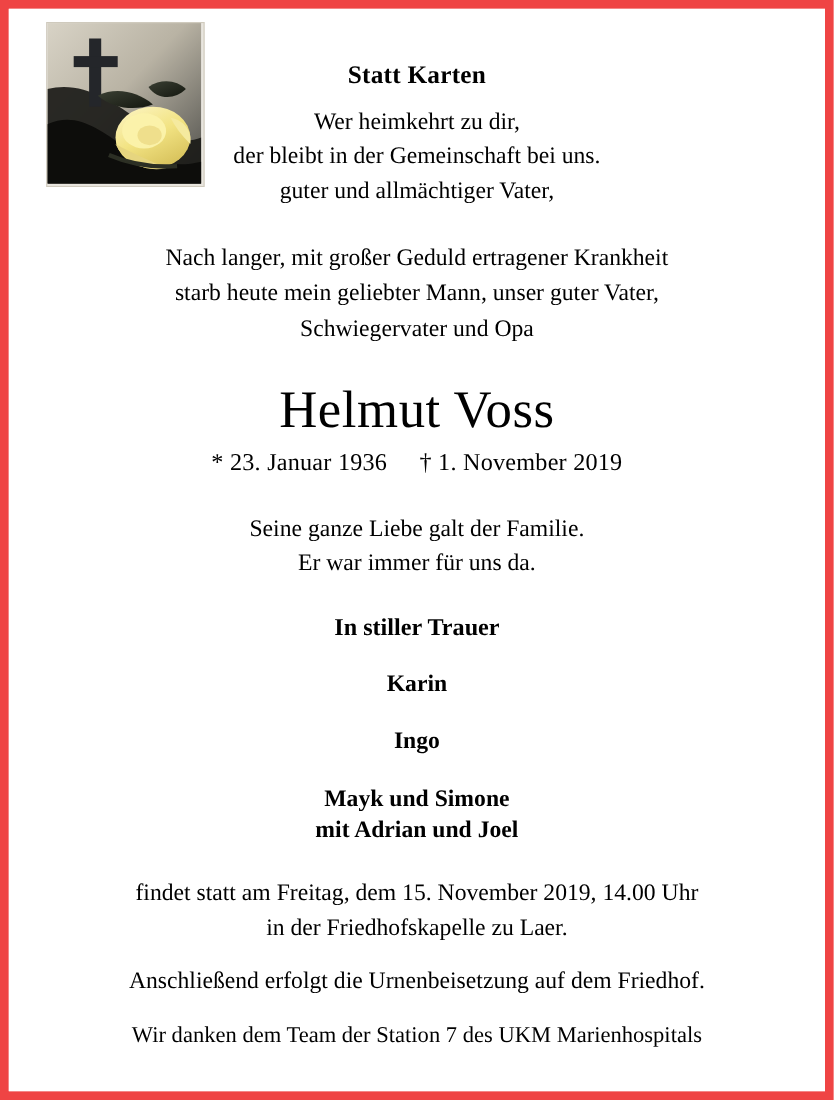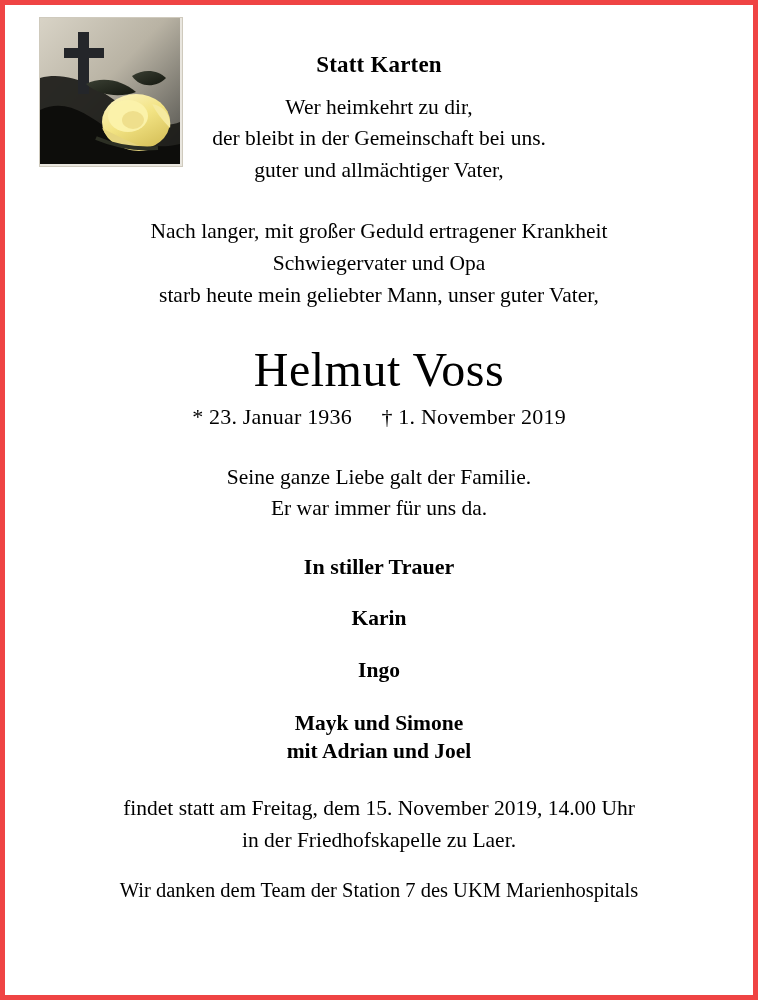--- a/index.html
+++ b/index.html
@@ -13,21 +13,21 @@
     font-family: "Liberation Serif", serif;
     color: #000000;
     overflow: hidden;
   }
   .notice {
     position: relative;
     box-sizing: border-box;
     width: 758px;
     height: 1000px;
     background: #ffffff;
-    border: 5px solid #ef4444;
+    border: 8px solid #ef4444;
     padding: 0;
   }
   .inner {
     box-sizing: border-box;
     width: 100%;
     height: 100%;
     background: #ffffff;
     padding: 10px 34px 10px 34px;
     position: relative;
     text-align: center;
@@ -162,22 +162,22 @@
     <div class="headline">Statt Karten</div>
 
     <div class="verse">
       <span class="line">Wer heimkehrt zu dir,</span>
       <span class="line">der bleibt in der Gemeinschaft bei uns.</span>
       <span class="line">guter und allmächtiger Vater,</span>
     </div>
 
     <div class="intro">
       <span class="line">Nach langer, mit großer Geduld ertragener Krankheit</span>
+      <span class="line">starb heute mein geliebter Mann, unser guter Vater,</span>
       <span class="line">Schwiegervater und Opa</span>
-      <span class="line">starb heute mein geliebter Mann, unser guter Vater,</span>
     </div>
 
     <div class="name">Helmut Voss</div>
 
     <div class="dates">
       <span>*</span>
       <span>23. Januar 1936</span>
       <span class="sep"></span>
       <span>†</span>
       <span>1. November 2019</span>
@@ -195,20 +195,21 @@
     <div class="mourner tight">
       <span class="line">Mayk und Simone</span>
       <span class="sub">mit Adrian und Joel</span>
     </div>
 
     <div class="service">
       <span class="line">findet statt am Freitag, dem 15. November 2019, 14.00 Uhr</span>
       <span class="line">in der Friedhofskapelle zu Laer.</span>
     </div>
 
+    <div class="after">Anschließend erfolgt die Urnenbeisetzung auf dem Friedhof.</div>
 
     <div class="thanks">
       <span class="line">Wir danken dem Team der Station 7 des UKM Marienhospitals</span>
 
     </div>
 
   </div>
 </div>
 
 </body></html>

